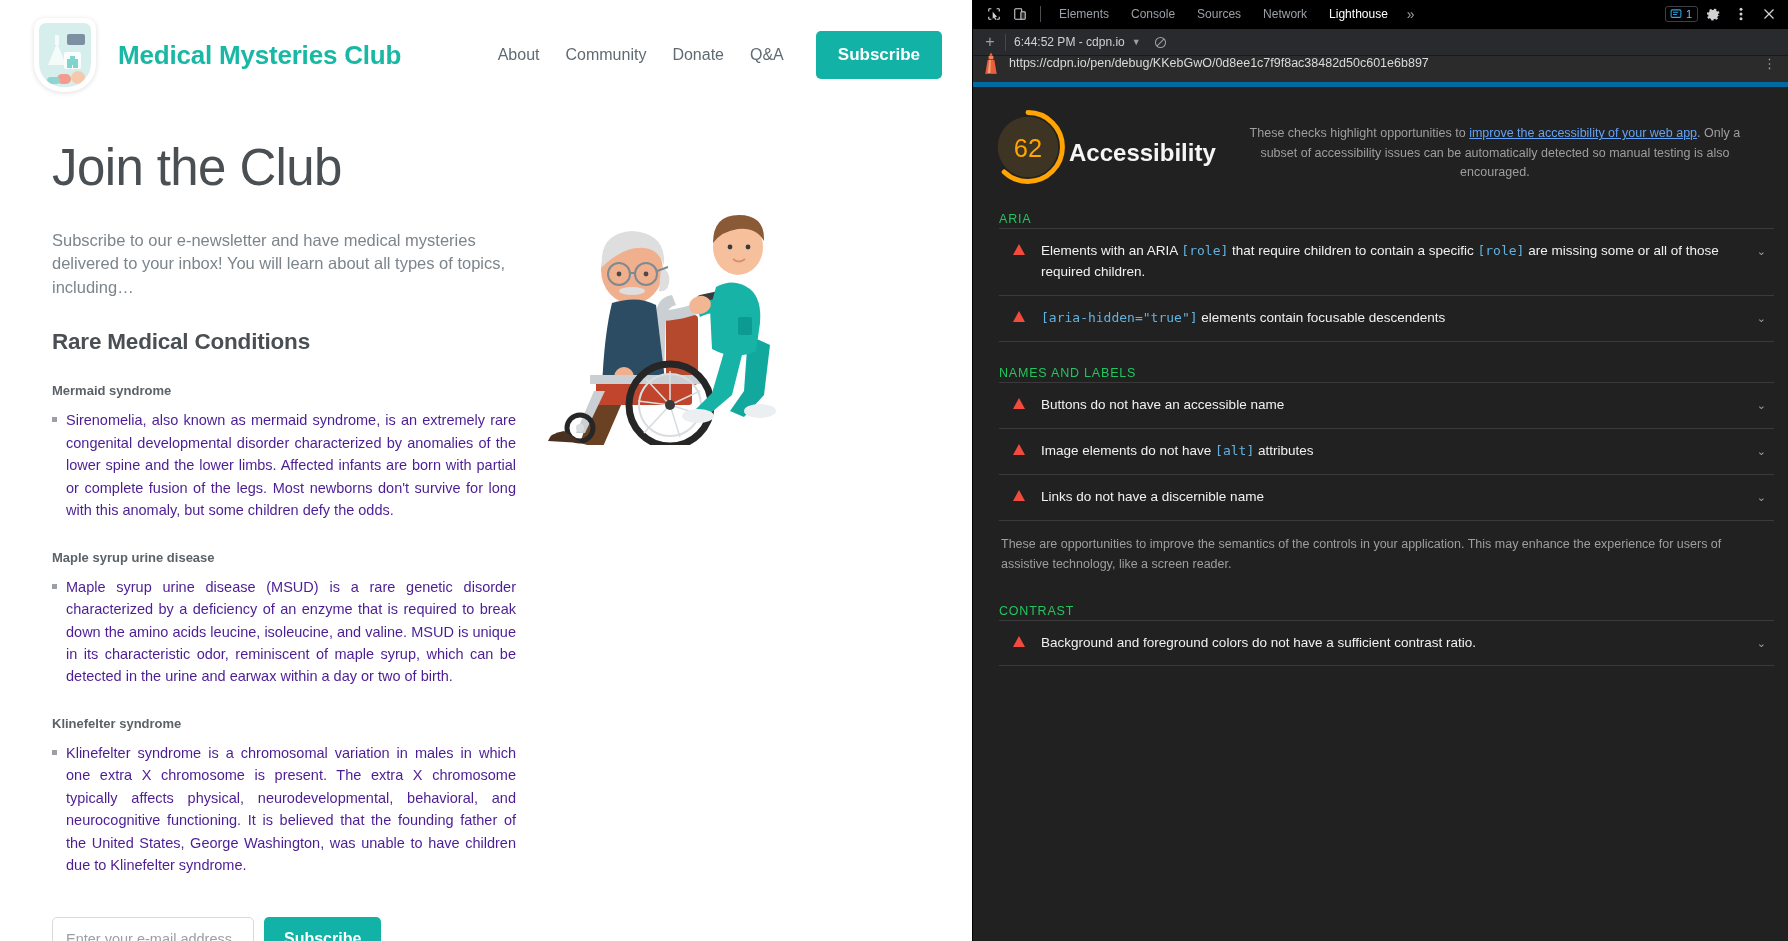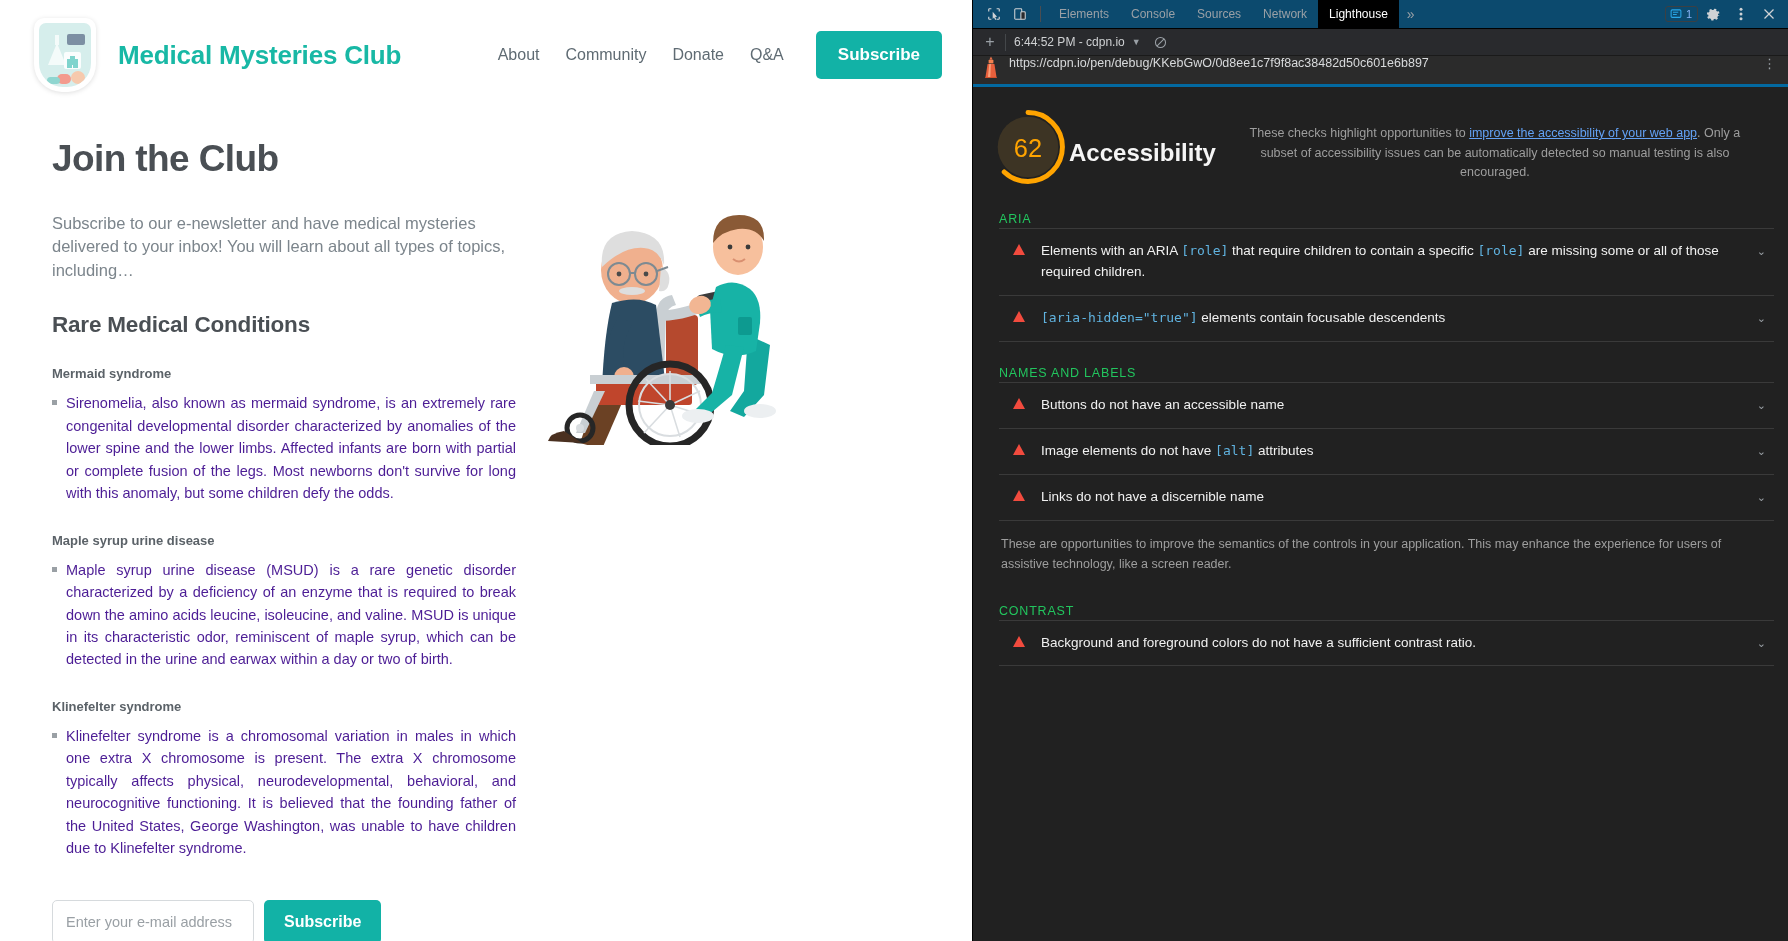--- a/index.html
+++ b/index.html
@@ -98,21 +98,21 @@
     border: none; border-radius: 5px;
     font-size: 17px; font-weight: bold;
     padding: 14px 22px;
     cursor: pointer;
     font-family: "Liberation Sans", sans-serif;
     margin-left: 6px;
   }
 
   .content { padding: 10px 40px 0 52px; position: relative; }
   h1.page-title {
-    font-size: 37px; color: #4a4f54; font-weight: bold;
+    font-size: 51px; color: #4a4f54; font-weight: normal;
     letter-spacing: -0.6px;
     margin-top: 22px;
   }
   .intro {
     color: #7c858c; font-size: 16.5px; line-height: 1.42;
     margin-top: 32px; max-width: 455px;
   }
   h2.sec-title {
     font-size: 22.5px; color: #4a4f54; font-weight: bold;
     margin-top: 30px; letter-spacing: -0.2px;
@@ -156,21 +156,21 @@
   
   .devtools {
     width: 816px; height: 941px;
     background: #202124;
     display: flex; flex-direction: column;
     color: #e8eaed;
     font-size: 12px;
     border-left: 1px solid #000;
   }
   .dt-toolbar {
-    height: 29px; background: #0c4a6e;
+    height: 29px; background: #000000;
     display: flex; align-items: center;
     border-bottom: 1px solid #000;
     flex: 0 0 auto;
     padding: 0 4px 0 8px;
   }
   .dt-icon-btn {
     width: 26px; height: 24px;
     display: flex; align-items: center; justify-content: center;
     cursor: pointer;
   }
@@ -202,23 +202,23 @@
     width: 26px; height: 22px; display:flex; align-items:center; justify-content:center;
     color: #9aa0a6; font-size: 16px; cursor: pointer;
   }
   .sub-sep { width: 1px; height: 17px; background: #44474a; margin: 0 8px 0 2px; }
   .report-label { color: #cfd1d3; font-size: 12px; }
   .caret { color: #9aa0a6; font-size: 9px; margin: 0 10px 0 7px; cursor: pointer; }
   .clear-btn { width: 20px; height: 20px; display:flex; align-items:center; justify-content:center; cursor:pointer; }
 
   .dt-urlbar {
     height: 31px; background: #2b2b2b;
-    display: flex; 
+    display: flex; align-items: center;
     padding: 0 8px 12px 10px;
-    border-bottom: 3px solid #0369a1;
+    border-bottom: 5px solid #0369a1;
     flex: 0 0 auto;
   }
   .lh-logo { width: 16px; height: 22px; margin-right: 10px; flex: 0 0 auto; }
   .url-text { color: #d8dadc; font-size: 12.5px; white-space: nowrap; overflow: hidden; text-overflow: ellipsis; }
   .kebab { margin-left: auto; color: #9aa0a6; letter-spacing: 0; font-size: 13px; cursor: pointer; padding: 0 4px; }
 
   .lh-report {
     flex: 1 1 auto; overflow: hidden;
     background: #212121;
     padding: 0 14px;

